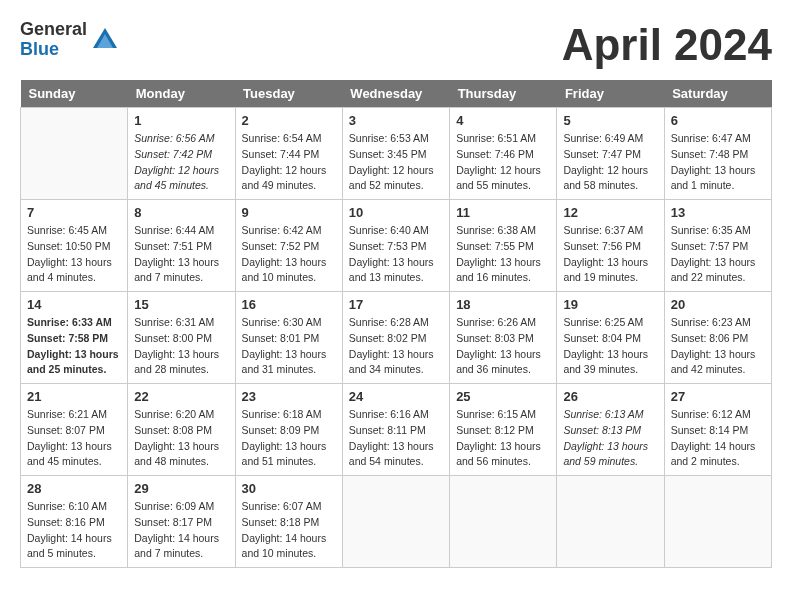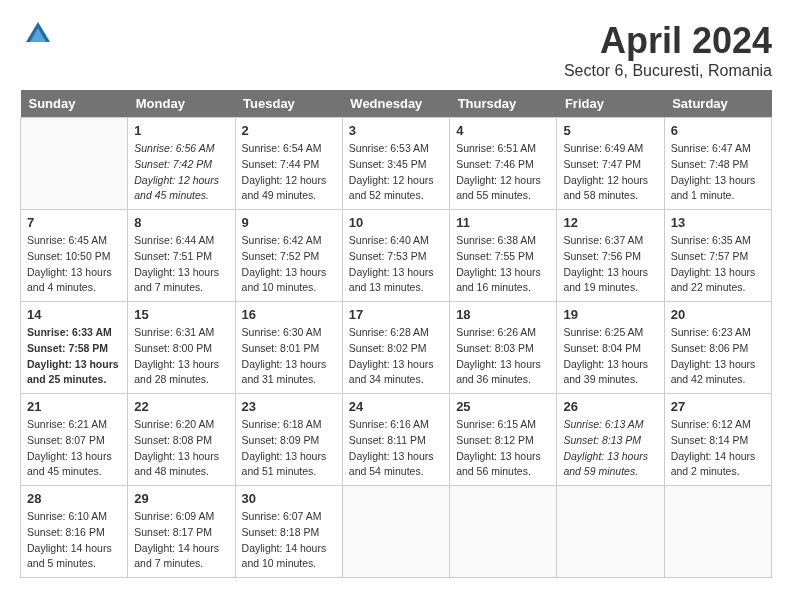--- a/index.html
+++ b/index.html
@@ -37,21 +37,21 @@
     }
     .logo-icon {
       margin-left: 4px;
       width: 28px;
       height: 28px;
     }
     .title-block {
       text-align: right;
     }
     .main-title {
-      font-size: 36px;
+      font-size: 44px;
       font-weight: bold;
       color: #333;
     }
     .subtitle {
       font-size: 16px;
       color: #333;
     }
     .calendar {
       width: 100%;
       border-collapse: collapse;
@@ -86,28 +86,31 @@
     }
     .empty-cell {
       background: #f9f9f9;
     }
   </style>
 </head>
 <body>
 
 <div class="header">
   <div class="logo">
+    <div class="logo-text">
+      <span class="logo-general">General</span>
+      <span class="logo-blue">Blue</span>
+    </div>
     <svg class="logo-icon" viewBox="0 0 28 28">
       <polygon points="14,2 26,22 2,22" fill="#1a6faf"></polygon>
       <polygon points="14,8 22,22 6,22" fill="#5ba3d9"></polygon>
     </svg>
   </div>
   <div class="title-block">
     <div class="main-title">April 2024</div>
-    <div class="subtitle">Sector 6, Bucuresti, Romania</div>
   </div>
 </div>
 
 <table class="calendar">
   <thead>
     <tr>
     <th>Sunday</th>
         <th>Monday</th>
         <th>Tuesday</th>
         <th>Wednesday</th>

